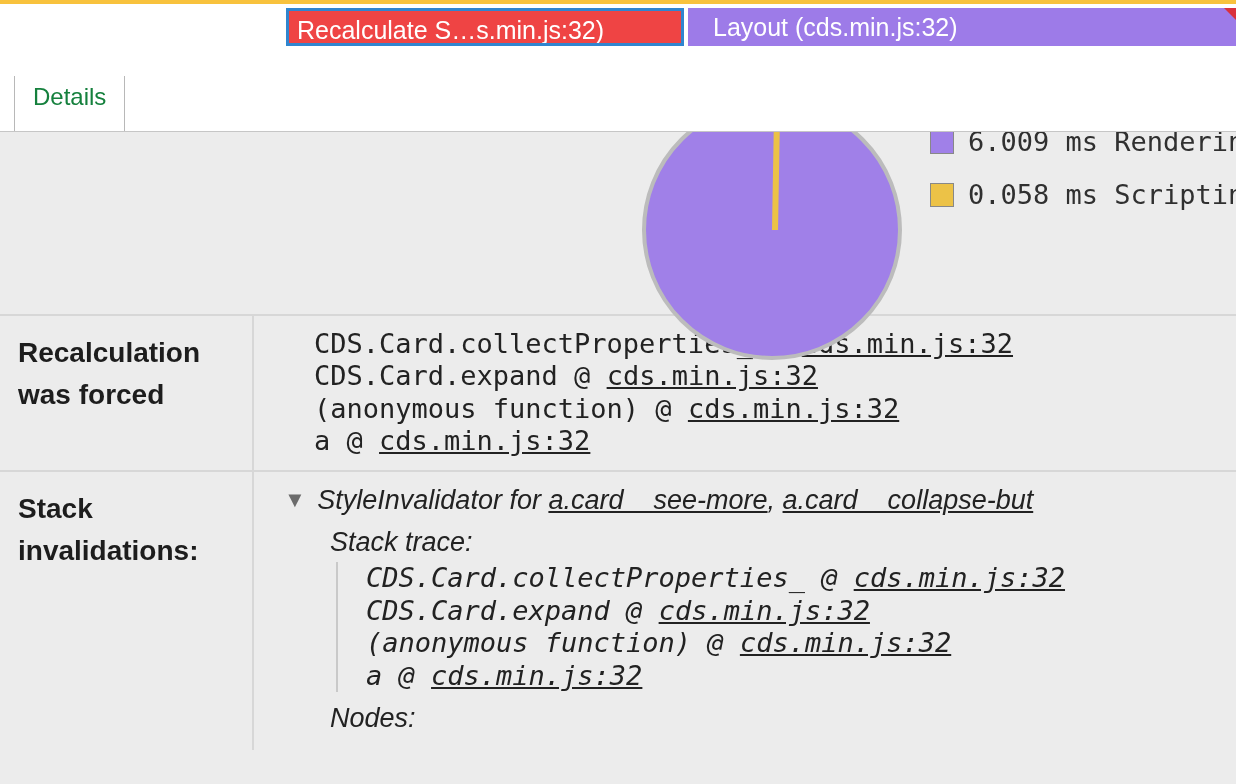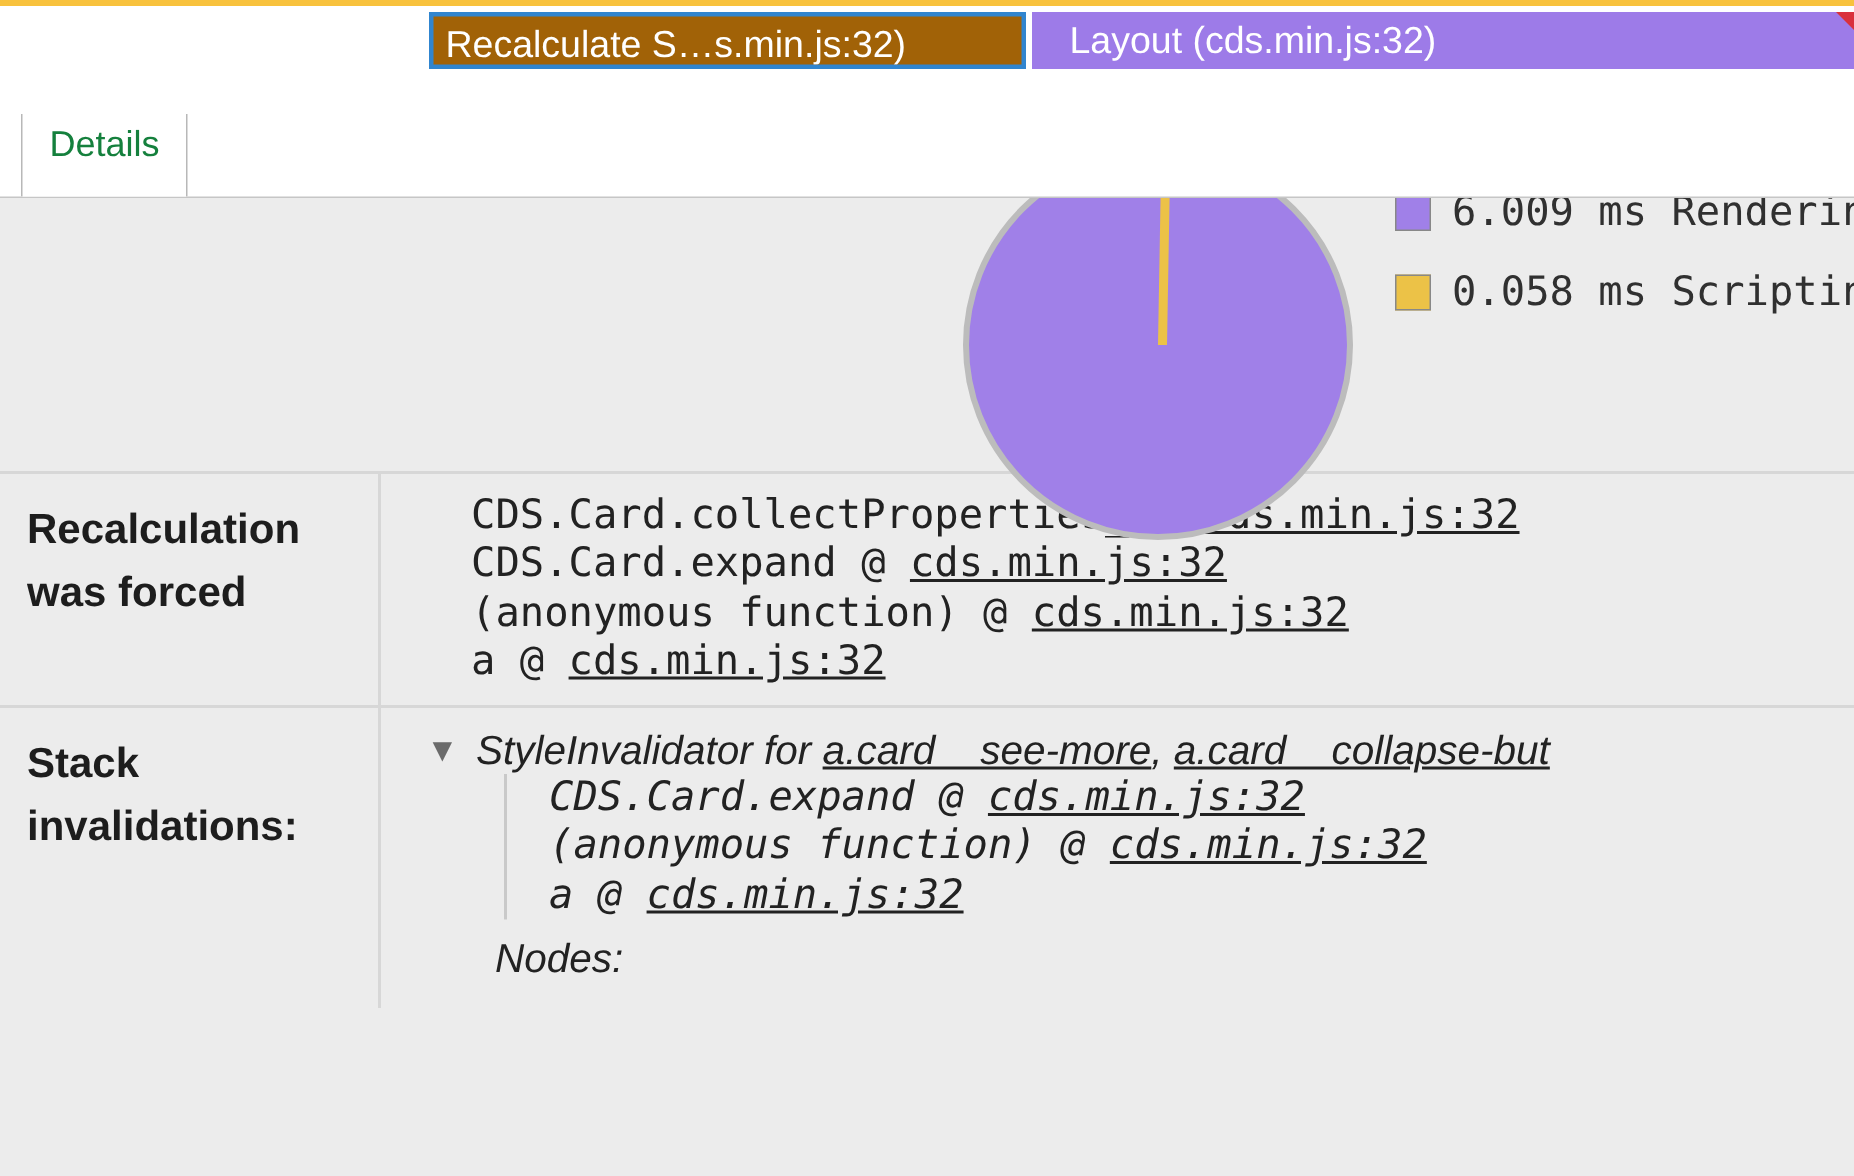--- a/index.html
+++ b/index.html
@@ -1,19 +1,19 @@
 <!DOCTYPE html>
 <html><head>
 <meta charset="utf-8">
 <style>
   * { box-sizing: border-box; margin: 0; padding: 0; }
   html, body { width: 1236px; height: 784px; overflow: hidden; font-family: "Lucida Grande", "Segoe UI", Arial, sans-serif; background: #fff; }
   .flame-area { position: relative; height: 76px; background: #fff; border-top: 4px solid #f8c23d; }
   .flame-bar { position: absolute; top: 4px; height: 38px; line-height: 38px; font-size: 25px; color: #fff; white-space: nowrap; overflow: hidden; }
-  .flame-recalc { left: 286px; width: 398px; background: #a16207; border: 3px solid #3085cf; padding-left: 8px; }
+  .flame-recalc { left: 286px; width: 398px; background: #ef4444; border: 3px solid #3085cf; padding-left: 8px; }
   .flame-layout { left: 688px; width: 548px; background: #9d7be8; padding-left: 25px; }
   .flame-layout::after { content:""; position:absolute; right:-2px; top:-4px; width:0; height:0; border-left:18px solid transparent; border-top:18px solid #d9303c; }
   .details-bar { height: 56px; background: #fff; border-bottom: 1px solid #c6c6c6; display: flex; align-items: flex-end; }
   .details-tab { border: 1px solid #b8b8b8; border-bottom: none; padding: 20px 18px; font-size: 24px; margin-left: 14px; background: #fff; color: #15803d; }
   .panel { background: #ececec; height: calc(784px - 76px - 56px); position: relative; overflow: hidden; }
   .pie-row { display: flex; border-bottom: none; }
   .pie-cell { width: 302px; }
   .pie-content { flex: 1; padding-top: 0; position: relative; }
   .pie-wrap { position: absolute; left: 340px; top: -32px; }
   .pie-circle { width: 260px; height: 260px; border-radius: 50%; background: #a080e8; border: 4px solid #bcbcbc; position: relative; overflow: hidden; }
@@ -83,21 +83,23 @@
   </div>
 
   <div class="row">
     <div class="label-cell">Stack invalidations:</div>
     <div class="value-cell" style="padding-left:30px;font-style:italic;">
       <div class="tree-title nowrap">
         <span class="tree-arrow">▼</span>
         <span>StyleInvalidator for </span><span class="link">a.card__see-more</span><span>, </span><span class="link">a.card__collapse-but</span>
       </div>
       <div class="tree-indent">
+        <div class="subhead">Stack trace:</div>
         <div class="stack-block">
+          <div class="mono"><span>CDS.Card.collectProperties_</span><span> @ </span><span class="link">cds.min.js:32</span></div>
           <div class="mono"><span>CDS.Card.expand</span><span> @ </span><span class="link">cds.min.js:32</span></div>
           <div class="mono"><span>(anonymous function)</span><span> @ </span><span class="link">cds.min.js:32</span></div>
           <div class="mono"><span>a</span><span> @ </span><span class="link">cds.min.js:32</span></div>
         </div>
         <div class="subhead">Nodes:</div>
       </div>
     </div>
   </div>
 
 </div>

